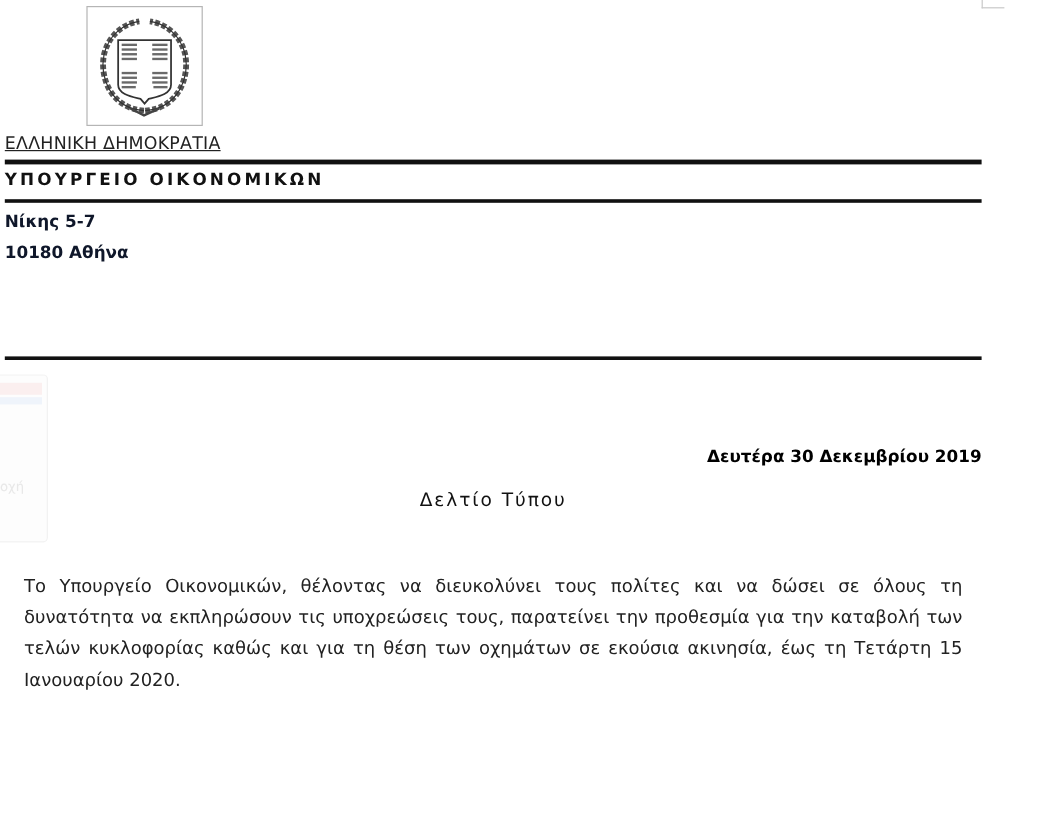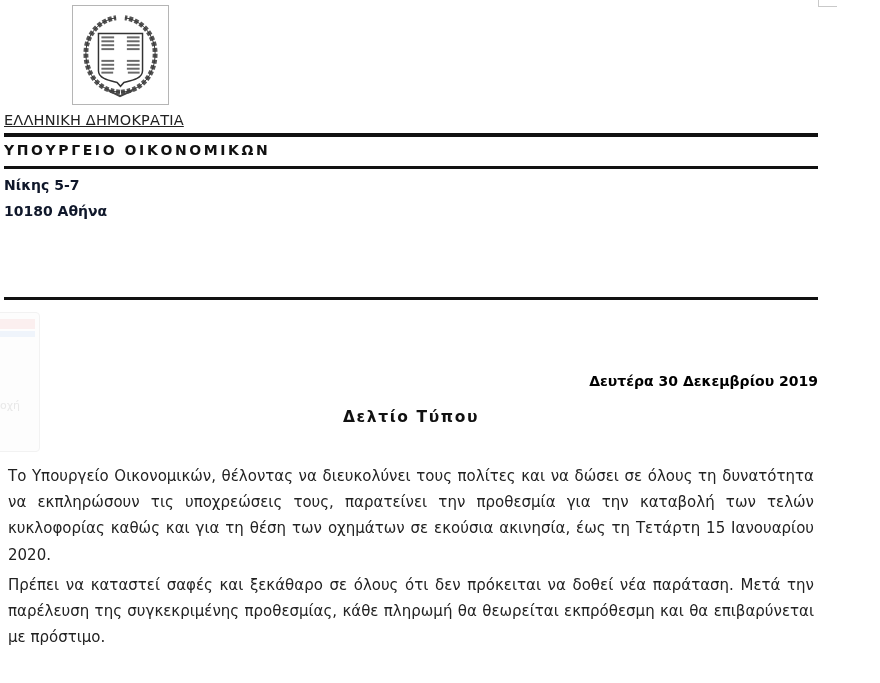--- a/index.html
+++ b/index.html
@@ -115,36 +115,36 @@
       color: #000000;
       margin-top: 44px;
     }
     .press-title {
       position: absolute;
       left: 0;
       width: 822px;
       top: 408px;
       text-align: center;
       font-size: 15.5px;
-      font-weight: bold;
+      font-weight: normal;
       letter-spacing: 1.6px;
       color: #111;
     }
     .body-text {
       position: absolute;
       left: 4px;
       top: 459px;
       width: 814px;
       font-size: 15px;
       line-height: 26.2px;
       text-align: justify;
       color: #222;
     }
     .body-text p {
-      margin: 4px;
+      margin: 16px;
       text-align: justify;
     }
   </style>
 </head>
 <body>
 
 <div class="corner-mark"></div>
 
 <div class="ghost-card">
   <div class="ghost-bar"></div>
@@ -203,14 +203,13 @@
 </div>
 
 <div class="rule rule-3"></div>
 
 <div class="date">Δευτέρα 30 Δεκεμβρίου 2019</div>
 
 <div class="press-title">Δελτίο Τύπου</div>
 
 <div class="body-text">
   <p>Το Υπουργείο Οικονομικών, θέλοντας να διευκολύνει τους πολίτες και να δώσει σε όλους τη δυνατότητα να εκπληρώσουν τις υποχρεώσεις τους, παρατείνει την προθεσμία για την καταβολή των τελών κυκλοφορίας καθώς και για τη θέση των οχημάτων σε εκούσια ακινησία, έως τη Τετάρτη 15 Ιανουαρίου 2020.</p>
-  <p>Πρέπει να καταστεί σαφές και ξεκάθαρο σε όλους ότι δεν πρόκειται να δοθεί νέα παράταση. Μετά την παρέλευση της συγκεκριμένης προθεσμίας, κάθε πληρωμή θα θεωρείται εκπρόθεσμη και θα επιβαρύνεται με πρόστιμο.</p>
 </div>
 
 </body></html>

